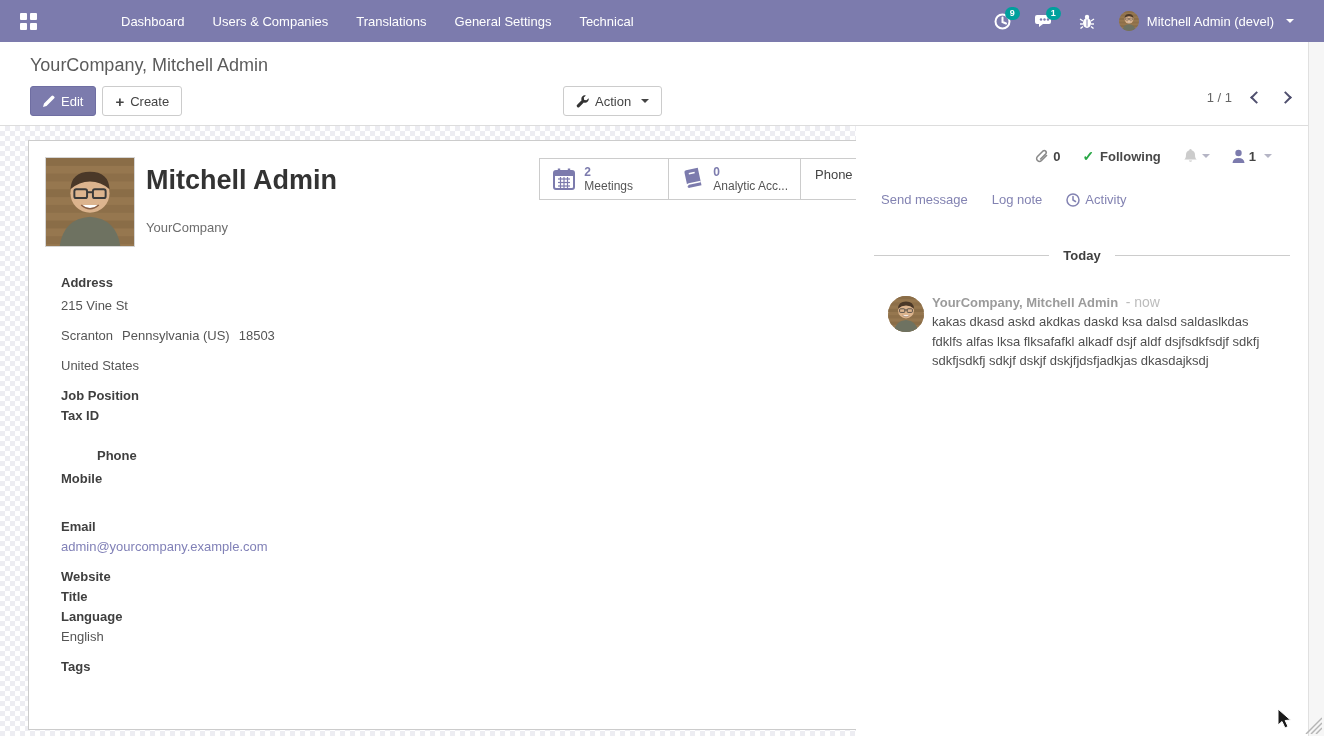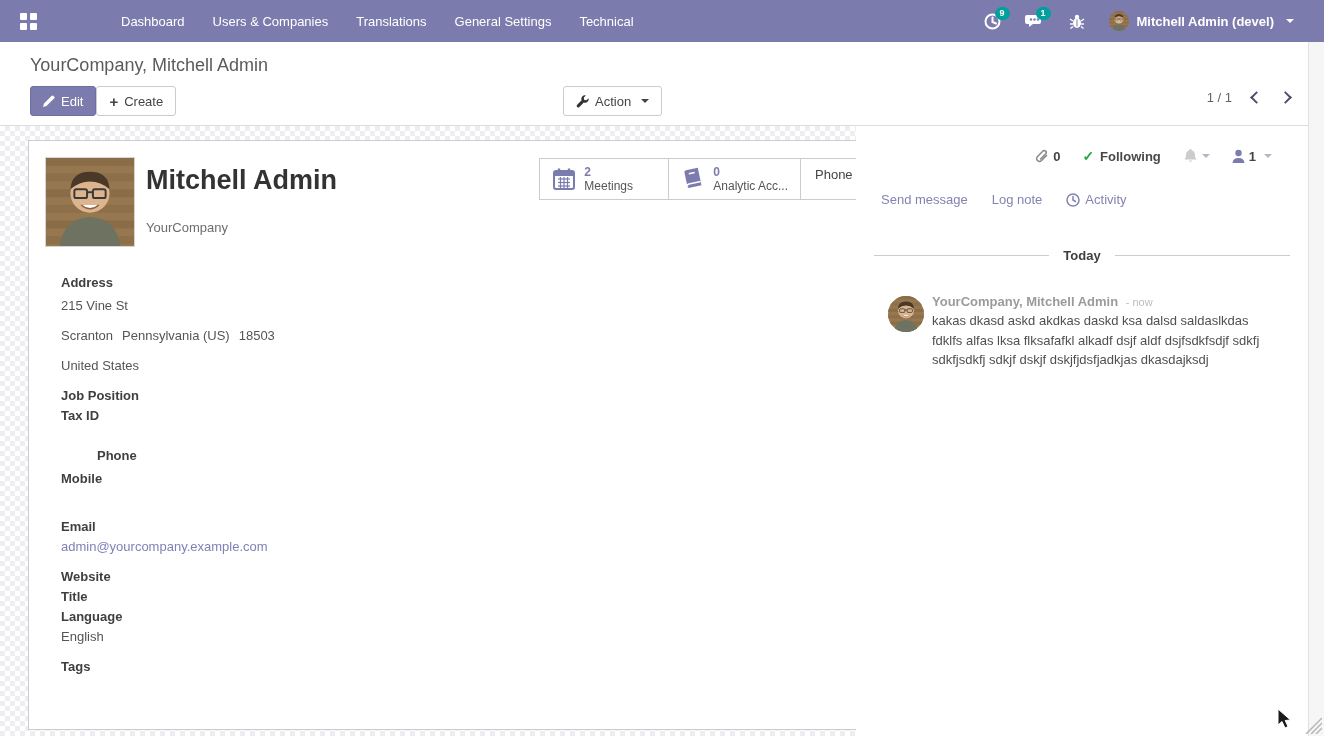--- a/index.html
+++ b/index.html
@@ -8,28 +8,28 @@
 
   
   .navbar { position:absolute; top:0; left:0; width:1324px; height:42px; background:#7c7bad; display:flex; align-items:center; padding:0 30px 0 20px; }
   .apps-icon { width:17px; height:17px; display:grid; grid-template-columns:7px 7px; grid-template-rows:7px 7px; gap:3px; cursor:pointer; }
   .apps-icon span { background:#fff; border-radius:1px; }
   .nav-menu { display:flex; gap:28px; margin-left:84px; }
   .nav-item { color:#fff; font-size:13px; cursor:pointer; white-space:nowrap; }
   .systray { margin-left:auto; display:flex; align-items:center; gap:24px; }
   .systray-icon { position:relative; cursor:pointer; display:flex; align-items:center; }
   .badge { position:absolute; top:-6px; left:11px; background:#00a09d; color:#fff; font-size:9px; font-weight:bold; border-radius:8px; padding:1px 5px; line-height:11px; }
-  .user-menu { display:flex; align-items:center; gap:8px; color:#fff; cursor:pointer;font-weight:bold; }
+  .user-menu { display:flex; align-items:center; gap:8px; color:#fff; cursor:pointer; }
   .avatar-sm { width:20px; height:20px; border-radius:50%; overflow:hidden; flex:0 0 auto; }
   .caret { display:inline-block; width:0; height:0; border-left:4px solid transparent; border-right:4px solid transparent; border-top:4px solid currentColor; margin-left:4px; vertical-align:middle; }
 
   
   .control-panel { position:absolute; top:42px; left:0; width:1324px; height:84px; background:#fff; border-bottom:1px solid #ddd; }
   .breadcrumb { position:absolute; top:13px; left:30px; font-size:18px; color:#5b5b5b; cursor:pointer; }
-  .cp-buttons { position:absolute; top:44px; left:30px; display:flex; }
+  .cp-buttons { position:absolute; top:44px; left:30px; display:flex; gap:6px; }
   .btn { height:30px; display:inline-flex; align-items:center; gap:6px; padding:0 12px; font-size:13px; border-radius:3px; border:1px solid #ccc; background:#fff; color:#444; cursor:pointer; font-family:inherit; }
   .btn-primary { background:#7c7bad; border-color:#6f6ea2; color:#fff; }
   .btn .plus { font-weight:bold; font-size:15px; line-height:1; }
   .cp-action { position:absolute; top:44px; left:563px; }
   .pager { position:absolute; top:48px; right:34px; display:flex; align-items:center; gap:20px; color:#666; }
   .pager-count { font-size:13px; color:#666; }
   .chev { width:9px; height:9px; border-style:solid; border-color:#4f4f6e; border-width:0; display:inline-block; cursor:pointer; }
   .chev-left  { border-left-width:2px; border-bottom-width:2px; transform:rotate(45deg); }
   .chev-right { border-right-width:2px; border-bottom-width:2px; transform:rotate(-45deg); }
 
@@ -84,21 +84,21 @@
 
   .date-sep { position:absolute; top:122px; left:18px; right:18px; display:flex; align-items:center; gap:14px; }
   .date-sep .rule { flex:1; height:1px; background:#ccc; }
   .date-sep .date-label { font-weight:bold; color:#3f3f3f; font-size:13px; }
 
   .message { position:absolute; top:168px; left:32px; right:30px; }
   .msg-avatar { position:absolute; top:2px; left:0; width:36px; height:36px; border-radius:50%; overflow:hidden; }
   .msg-body-wrap { margin-left:44px; }
   .msg-head { white-space:nowrap; margin-bottom:2px; }
   .msg-author { color:#9b9b9b; font-weight:bold; cursor:pointer; }
-  .msg-time { color:#bcbcbc; font-size:11px; margin-left:4px; }
+  .msg-time { color:#bcbcbc; font-size:14px; margin-left:4px; }
   .msg-text { color:#4f4f4f; line-height:19.5px; max-width:352px; }
 
   
   .scrollbar { position:absolute; top:42px; right:0; width:16px; height:694px; background:#f6f6f6; border-left:1px solid #e0e0e0; }
 
   
   .grip { position:absolute; right:2px; bottom:2px; width:22px; height:22px; }
   .cursor-arrow { position:absolute; right:30px; bottom:6px; width:18px; height:22px; }
 
   .icon-svg { display:block; }

